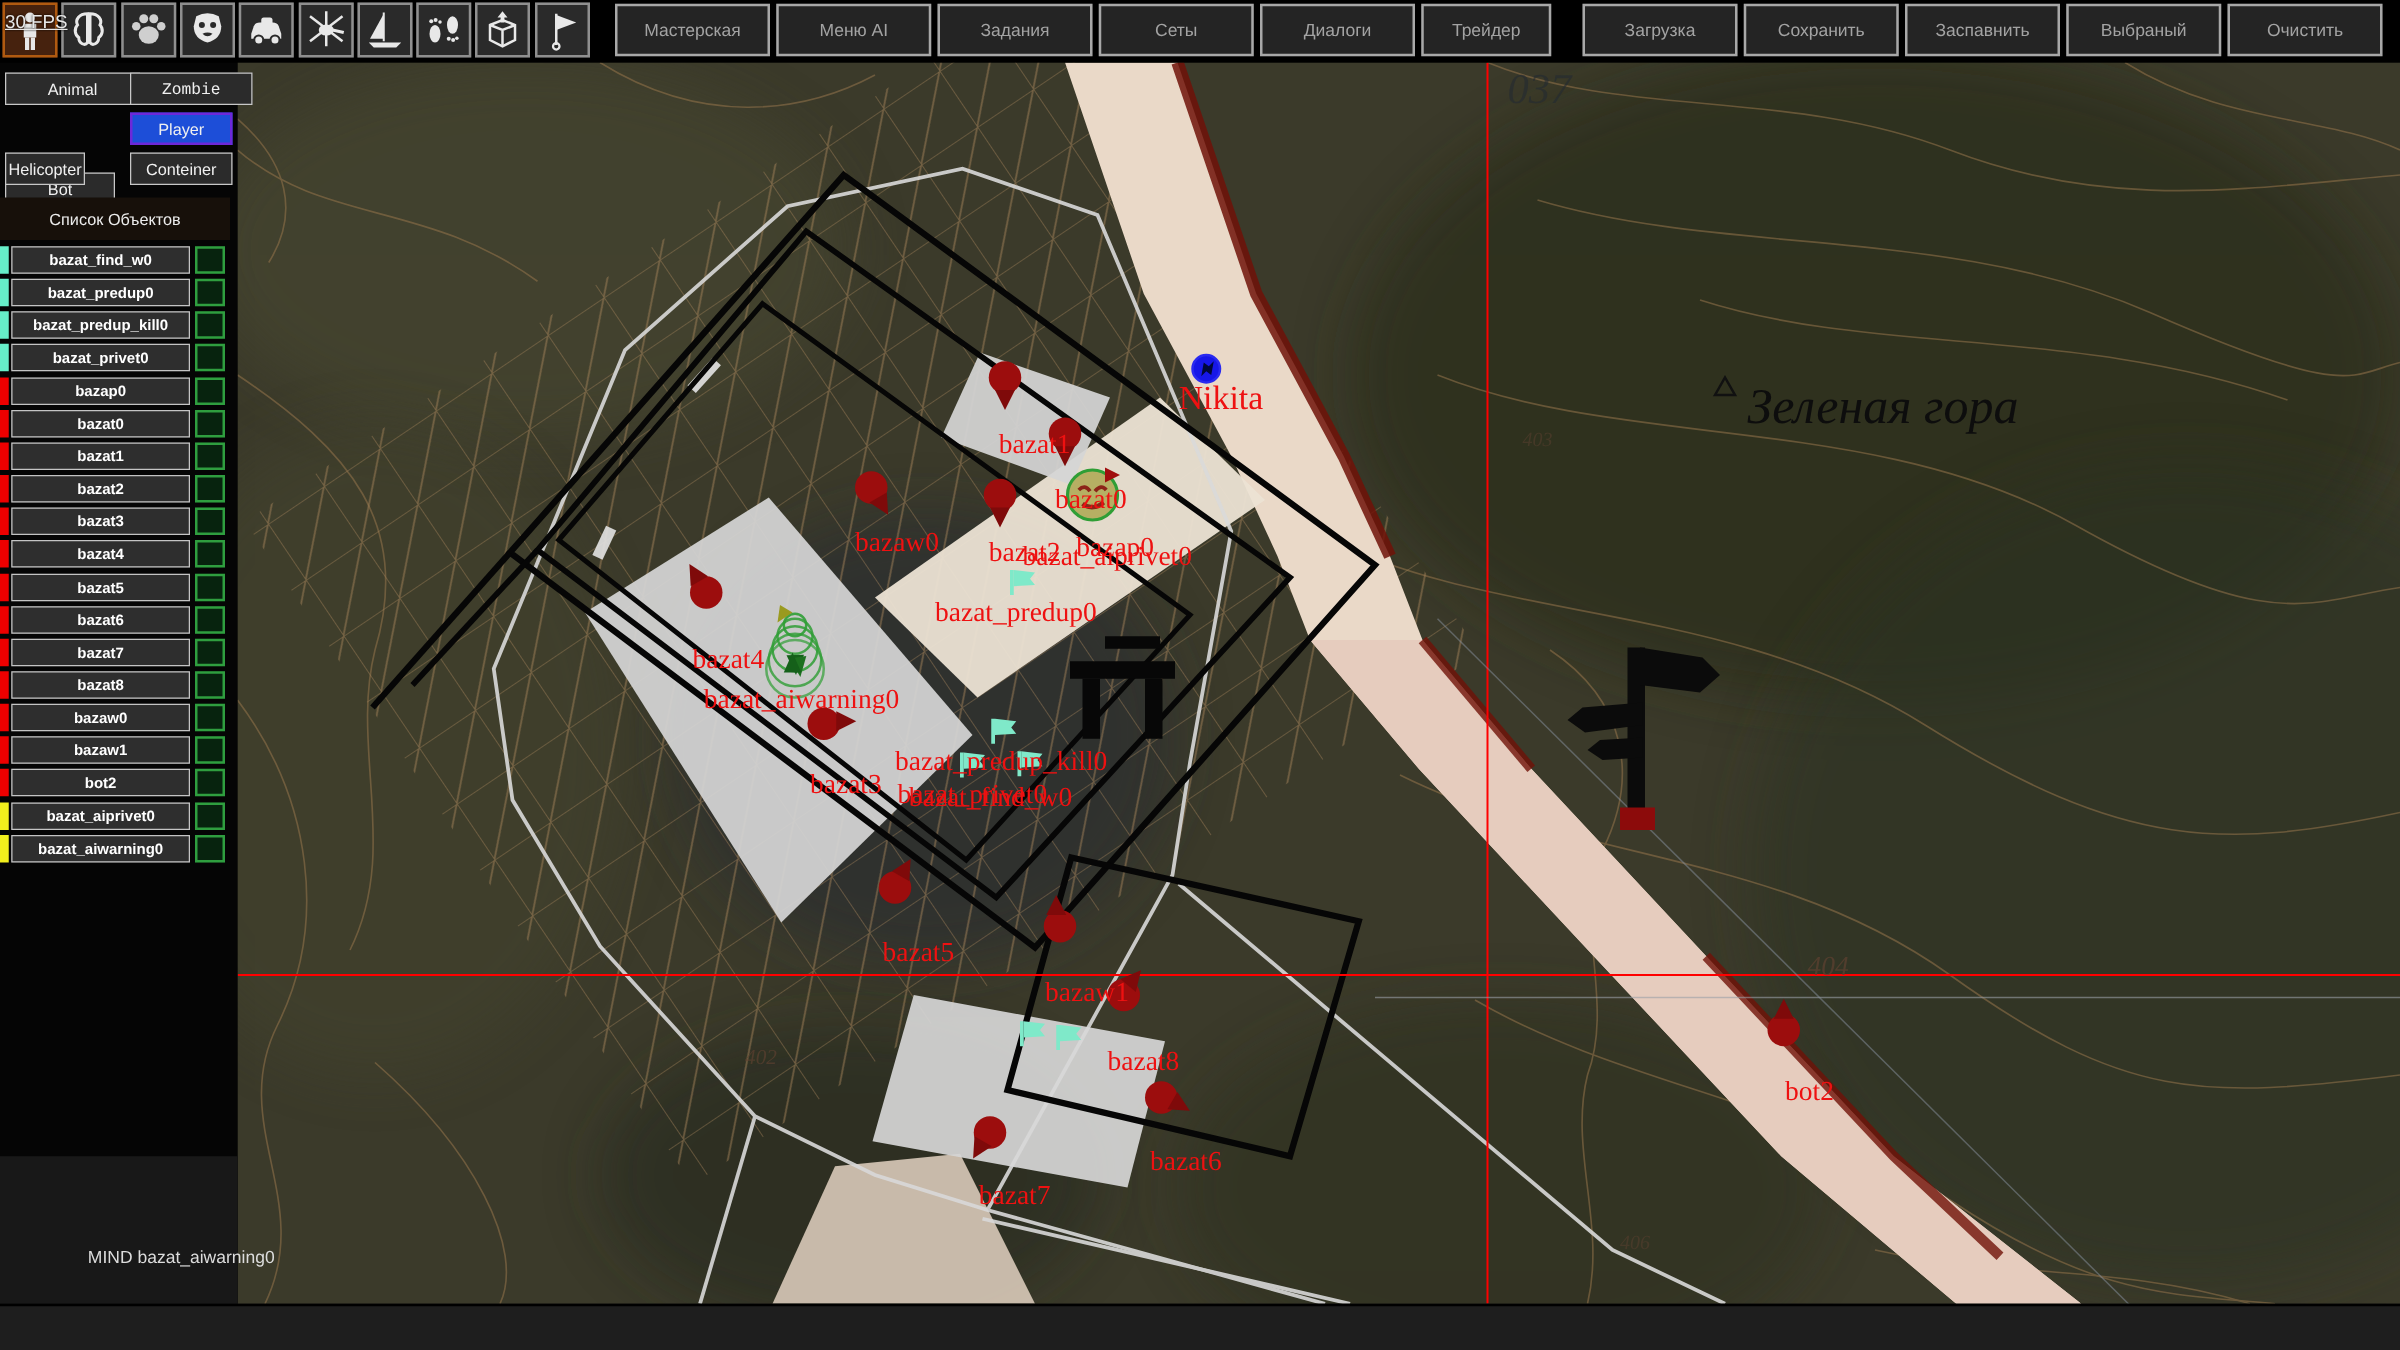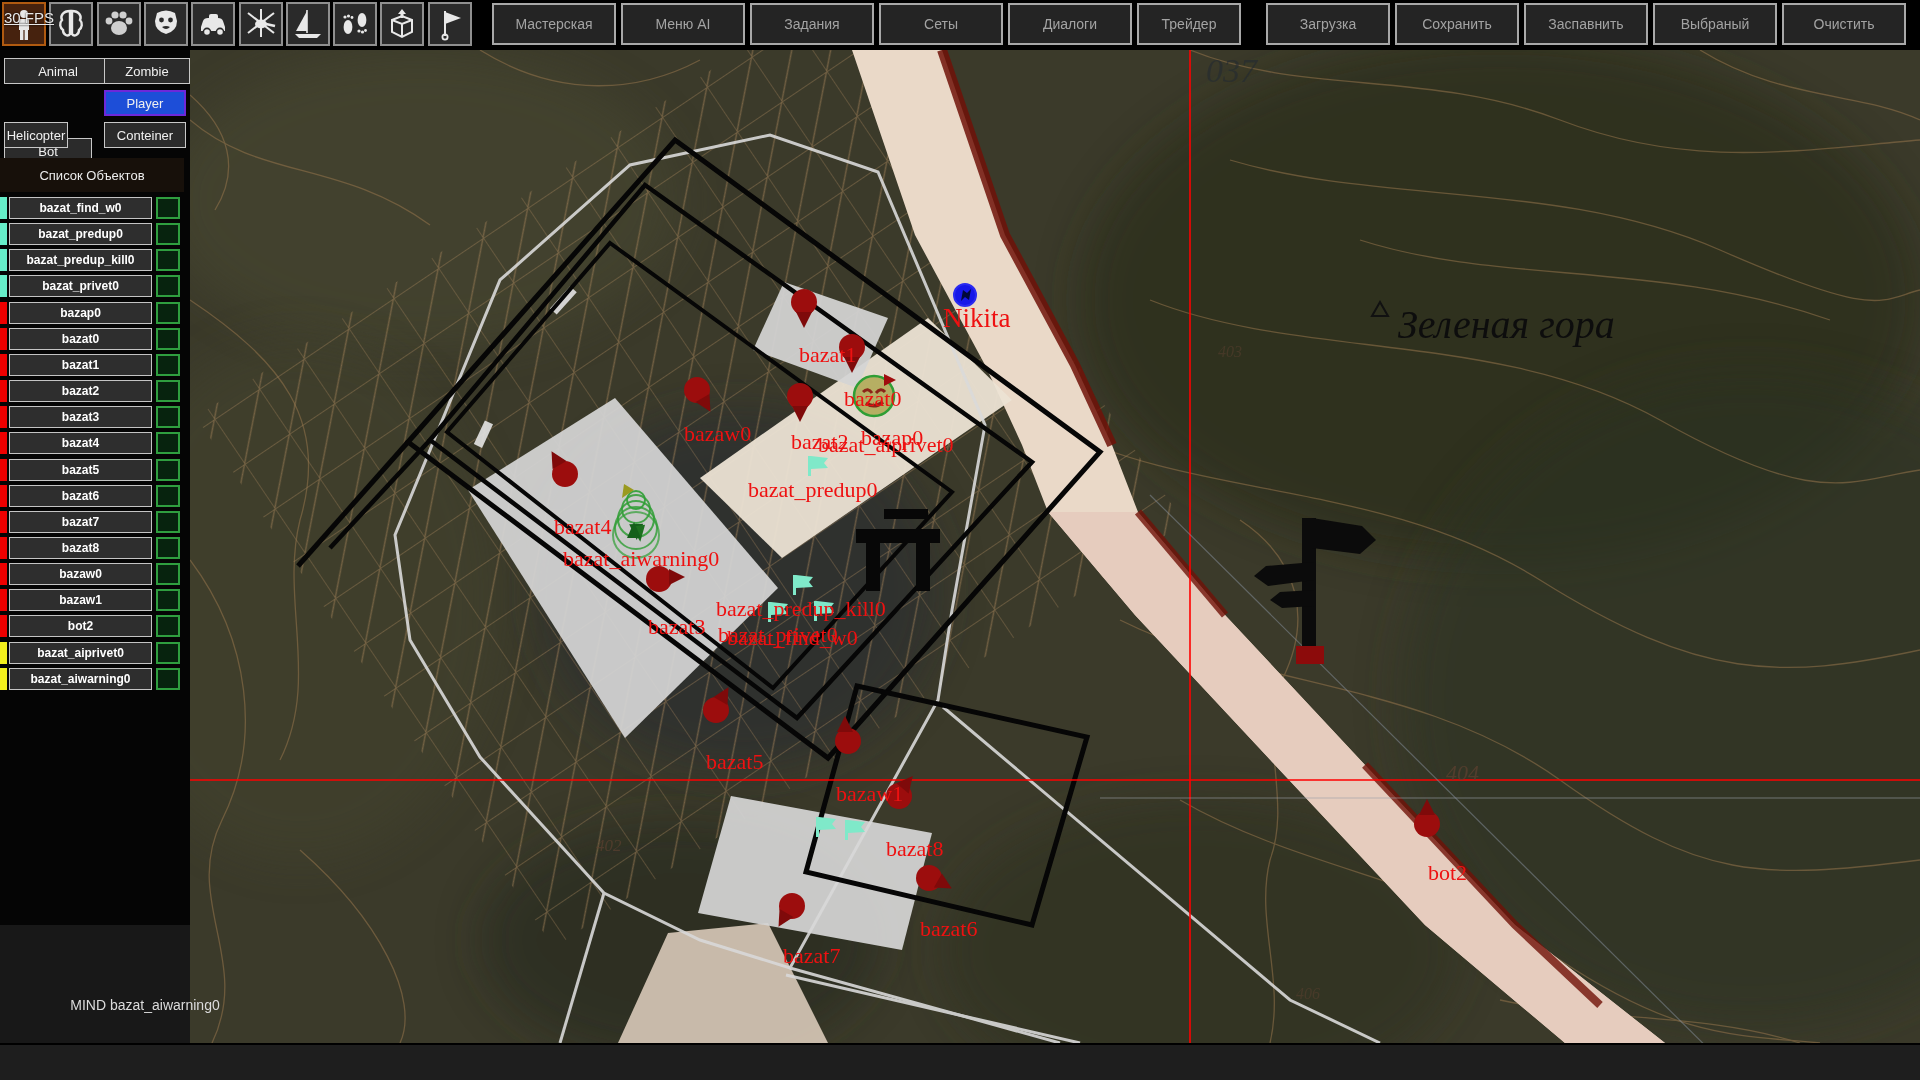--- a/index.html
+++ b/index.html
@@ -136,21 +136,21 @@
         <div class="tbtn" style="left: 1395px; width: 124px;">Сохранить</div>
         <div class="tbtn" style="left: 1524px; width: 124px;">Заспавнить</div>
         <div class="tbtn" style="left: 1653px; width: 124px;">Выбраный</div>
         <div class="tbtn" style="left: 1782px; width: 124px;">Очистить</div>
       </div>
   </div>
 
   <div id="sidebar">
     <div id="cat-grid">
         <div class="catbtn" style="left: 4px; top: 8px; width: 108px;">Animal</div>
-        <div class="catbtn" style="left: 104px; top: 8px; width: 86px;">Zombie</div>
+        <div class="catbtn" style="left: 104px; top: 8px; width: 98px; font-family: Liberation Mono, monospace;">Zombie</div>
         <div class="catbtn" style="left: 4px; top: 40px; width: 88px; margin-top: 48px;">Bot</div>
         <div class="catbtn sel" style="left: 104px; top: 40px; width: 82px;">Player</div>
         <div class="catbtn" style="left: 4px; top: 72px; width: 64px;">Helicopter</div>
         <div class="catbtn" style="left: 104px; top: 72px; width: 82px;">Conteiner</div>
       </div>
     <div id="listhead">Список Объектов</div>
     <div id="objlist">
         <div class="objrow" style="top: 147px;">
           <div class="strip" style="background: rgb(102, 238, 201);"></div>
           <div class="obtn">bazat_find_w0</div>

